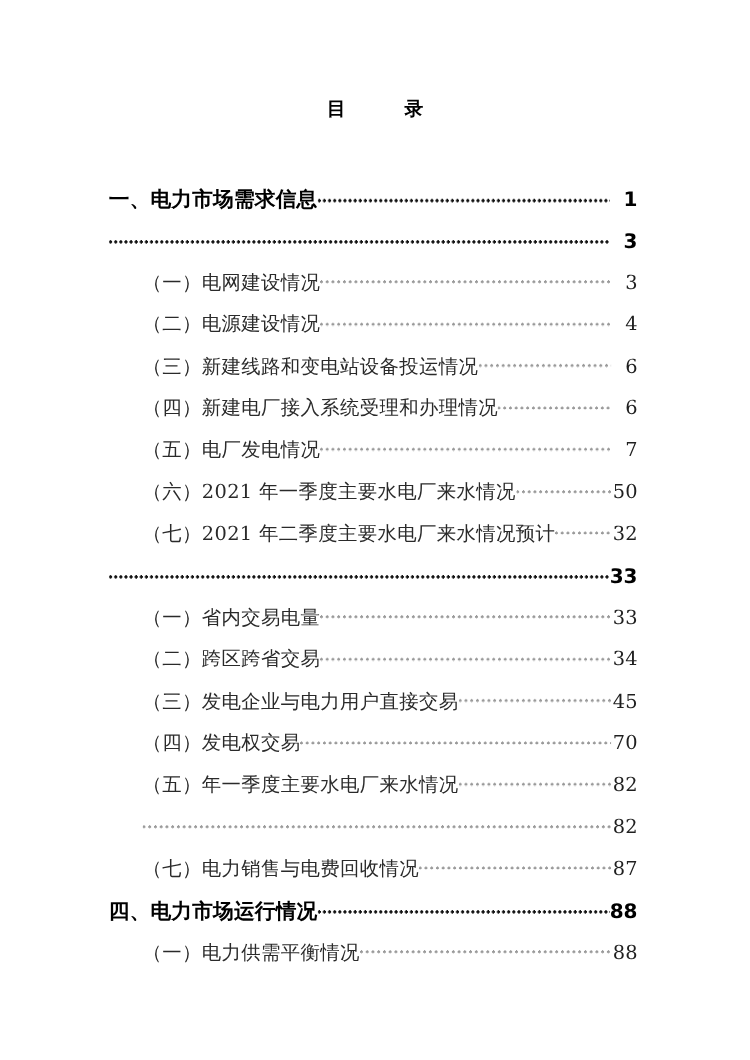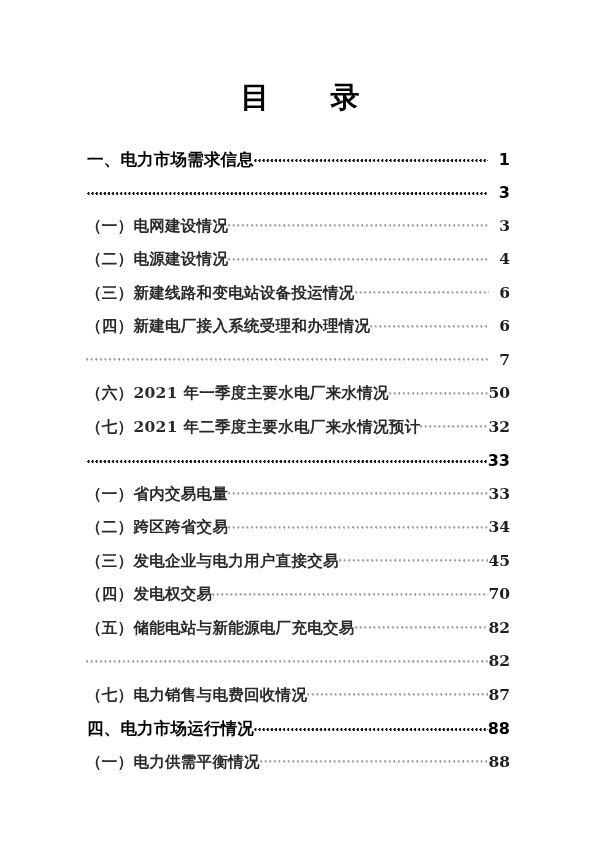--- a/index.html
+++ b/index.html
@@ -22,21 +22,21 @@
 
   
   .toc-title {
     position: absolute;
     top: 78px;
     left: 0;
     width: 600px;
     text-align: center;
     font-family: "DejaVu Sans", "Liberation Sans", sans-serif;
     font-weight: 700;
-    font-size: 29px;
+    font-size: 15px;
     letter-spacing: 16px;
     text-indent: 16px;
     color: #000000;
   }
 
   
   .toc-list {
     position: absolute;
     top: 148px;
     left: 0;
@@ -100,23 +100,23 @@
   }
   .toc-row.lvl1 .pagenum {
     font-family: "DejaVu Sans", "Liberation Sans", sans-serif;
     font-weight: 700;
     font-size: 16px;
     min-width: 22px;
   }
 
   
   .toc-row.lvl2 {
-    padding-left: 86px;
+    padding-left: 114px;
     font-family: "DejaVu Serif", "Liberation Serif", serif;
-    font-weight: 700;
+    font-weight: 400;
     font-size: 15.5px;
     color: #2a2a2a;
   }
   .toc-row.lvl2 .label {
     letter-spacing: 0.3px;
   }
   .toc-row.lvl2 .leader::after {
     background-image: radial-gradient(circle at 1.2px 1.2px, #9a9a9a 0.95px, rgba(0,0,0,0) 1.15px);
     background-size: 4.6px 2.6px;
     background-repeat: repeat-x;
@@ -159,20 +159,21 @@
         <span class="label">（三）新建线路和变电站设备投运情况</span>
         <span class="leader"></span>
         <span class="pagenum">6</span>
       </div>
       <div class="toc-row lvl2">
         <span class="label">（四）新建电厂接入系统受理和办理情况</span>
         <span class="leader"></span>
         <span class="pagenum">6</span>
       </div>
       <div class="toc-row lvl2">
+        <span class="label">（五）电厂发电情况</span>
         <span class="leader"></span>
         <span class="pagenum">7</span>
       </div>
       <div class="toc-row lvl2">
         <span class="label">（六）2021 年一季度主要水电厂来水情况</span>
         <span class="leader"></span>
         <span class="pagenum">50</span>
       </div>
       <div class="toc-row lvl2">
         <span class="label">（七）2021 年二季度主要水电厂来水情况预计</span>
@@ -197,21 +198,21 @@
         <span class="label">（三）发电企业与电力用户直接交易</span>
         <span class="leader"></span>
         <span class="pagenum">45</span>
       </div>
       <div class="toc-row lvl2">
         <span class="label">（四）发电权交易</span>
         <span class="leader"></span>
         <span class="pagenum">70</span>
       </div>
       <div class="toc-row lvl2">
-        <span class="label">（五）储能电站与新能源电厂充电交易</span>
+        <span class="label">（五）年一季度主要水电厂来水情况</span>
         <span class="leader"></span>
         <span class="pagenum">82</span>
       </div>
       <div class="toc-row lvl2">
         <span class="leader"></span>
         <span class="pagenum">82</span>
       </div>
       <div class="toc-row lvl2">
         <span class="label">（七）电力销售与电费回收情况</span>
         <span class="leader"></span>

